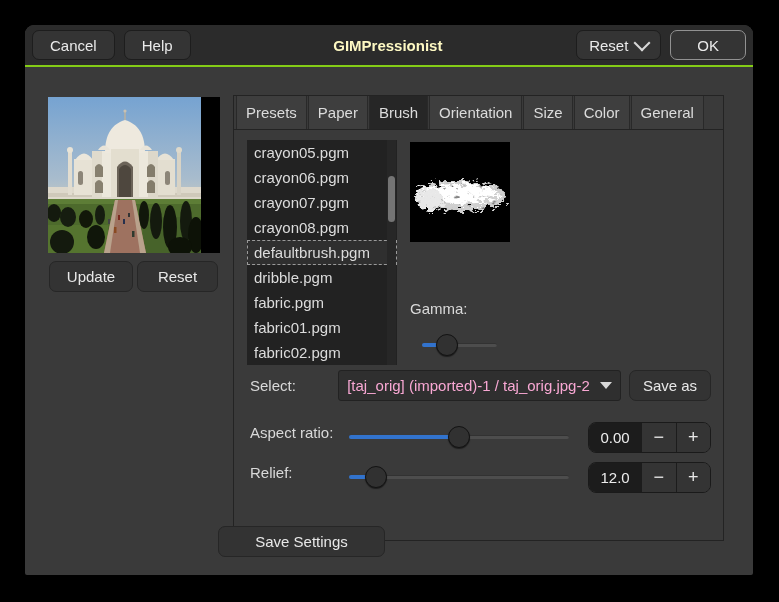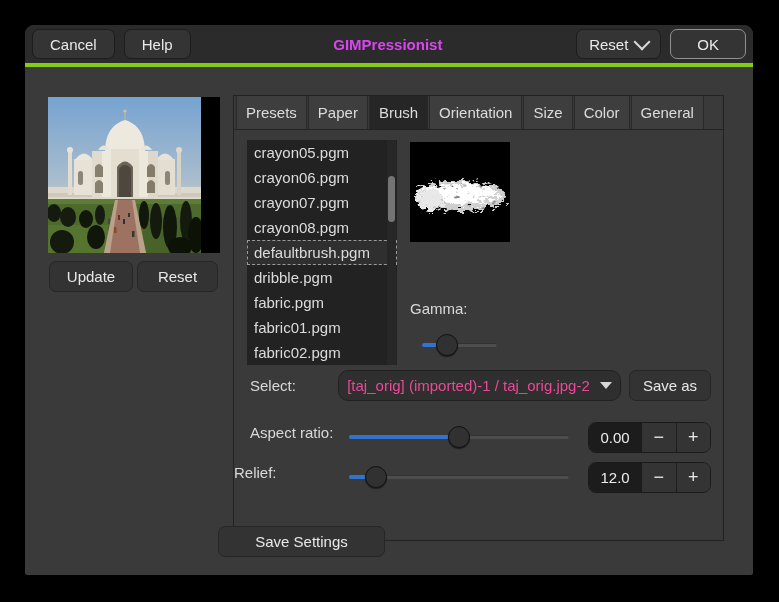--- a/index.html
+++ b/index.html
@@ -8,29 +8,29 @@
     font-family:"Liberation Sans", sans-serif;
     position:relative; overflow:hidden;
     -webkit-font-smoothing:antialiased;
   }
   .window {
     position:absolute; left:25px; top:25px; width:728px; height:550px;
     background:#3a3a3a; border-radius:9px 9px 2px 2px; overflow:hidden;
   }
   
   .titlebar {
-    height:42px; background:#2b2b2b; border-bottom:4px solid #84cc16;
+    height:42px; background:#2b2b2b; border-bottom:2px solid #84cc16;
     display:flex; align-items:center; padding:0 7px; box-sizing:border-box;
   }
   .tb-btn {
     height:30px; background:#343434; border:1px solid #1d1d1d; border-radius:7px;
     color:#eaeaea; font-size:15px; display:flex; align-items:center; justify-content:center;
     padding:0 17px; margin-right:9px; cursor:default; box-sizing:border-box;
   }
-  .tb-title { flex:1; text-align:center; color:#d946ef; font-size:15px; font-weight:bold; }
+  .tb-title { flex:1; text-align:center; color:#fef9c3; font-size:15px; font-weight:bold; }
   .tb-right { display:flex; }
   .tb-btn.reset-menu { padding:0 12px; }
   .tb-btn.ok { border-color:#929292; margin-right:0; padding:0 26px; }
   .chev {
     width:10px; height:10px; margin-left:8px; position:relative; top:-2px;
     border-right:2px solid #d8d8d8; border-bottom:2px solid #d8d8d8;
     transform:rotate(45deg);
   }
   
   .btn {
@@ -86,22 +86,22 @@
   }
   .slider .fill { position:absolute; left:0; top:10px; height:4px; background:#3273cd; border-radius:2px; }
   .slider .knob {
     position:absolute; top:1px; width:22px; height:22px; border-radius:50%;
     background:#313131; border:1px solid #131313; box-sizing:border-box;
     box-shadow:0 1px 1px rgba(0,0,0,.5);
   }
   
   .dropdown {
     position:absolute; height:31px; background:#2f2f2f; border:1px solid #222;
-    border-radius:10px; display:flex; align-items:center; justify-content:center;
-    color:#ec4899; font-size:15px; box-sizing:border-box;
+    border-radius:3px; display:flex; align-items:center; justify-content:center;
+    color:#f9a8d4; font-size:15px; box-sizing:border-box;
   }
   .dd-arrow {
     width:0; height:0; margin-left:10px;
     border-left:6px solid transparent; border-right:6px solid transparent;
     border-top:7px solid #d8d8d8;
   }
   
   .spin {
     position:absolute; width:123px; height:31px; display:flex;
     border:1px solid #1a1a1a; border-radius:8px; overflow:hidden; box-sizing:border-box;
@@ -285,21 +285,21 @@
       <div class="spin" style="left:354px; top:292px;">
         <div class="spin-entry">0.00</div>
         <div class="spin-btn">
           <span>−</span>
         </div>
         <div class="spin-btn">
           <span>+</span>
         </div>
       </div>
 
-      <div class="lbl" style="left:0; top:334px;text-align:center;">Relief:</div>
+      <div class="lbl" style="left:16px; top:334px;text-align:center;">Relief:</div>
       <div class="slider" style="left:115px; top:335px; width:220px;">
         <div class="track"></div>
         <div class="fill" style="width:27px;"></div>
         <div class="knob" style="left:16px;"></div>
       </div>
       <div class="spin" style="left:354px; top:332px;">
         <div class="spin-entry">12.0</div>
         <div class="spin-btn">
           <span>−</span>
         </div>

